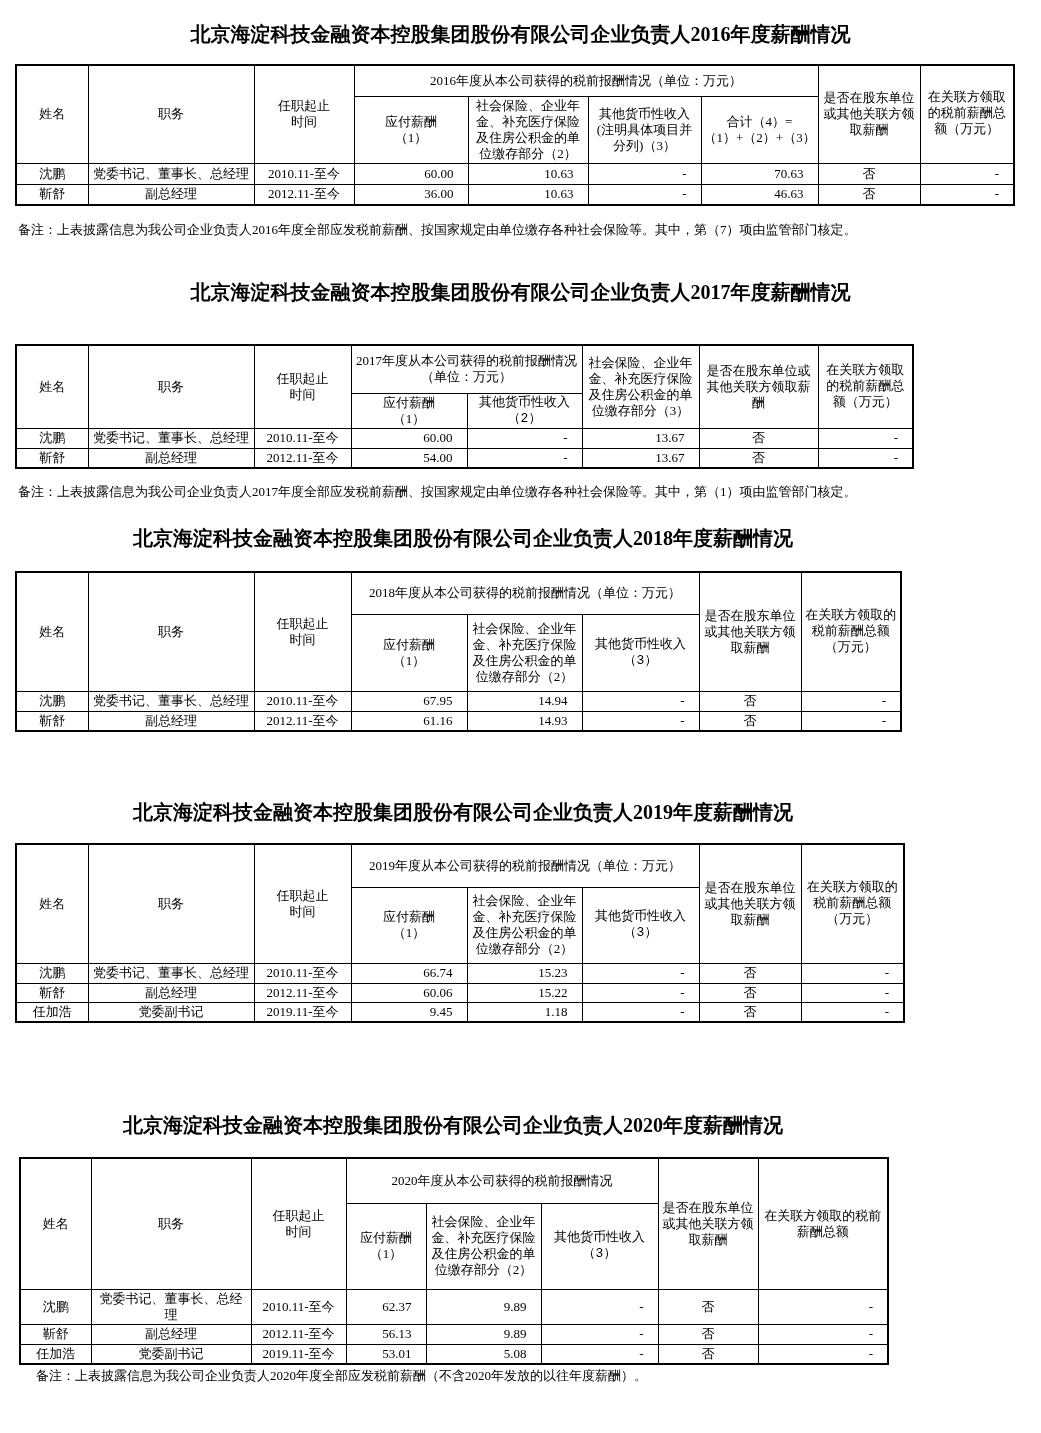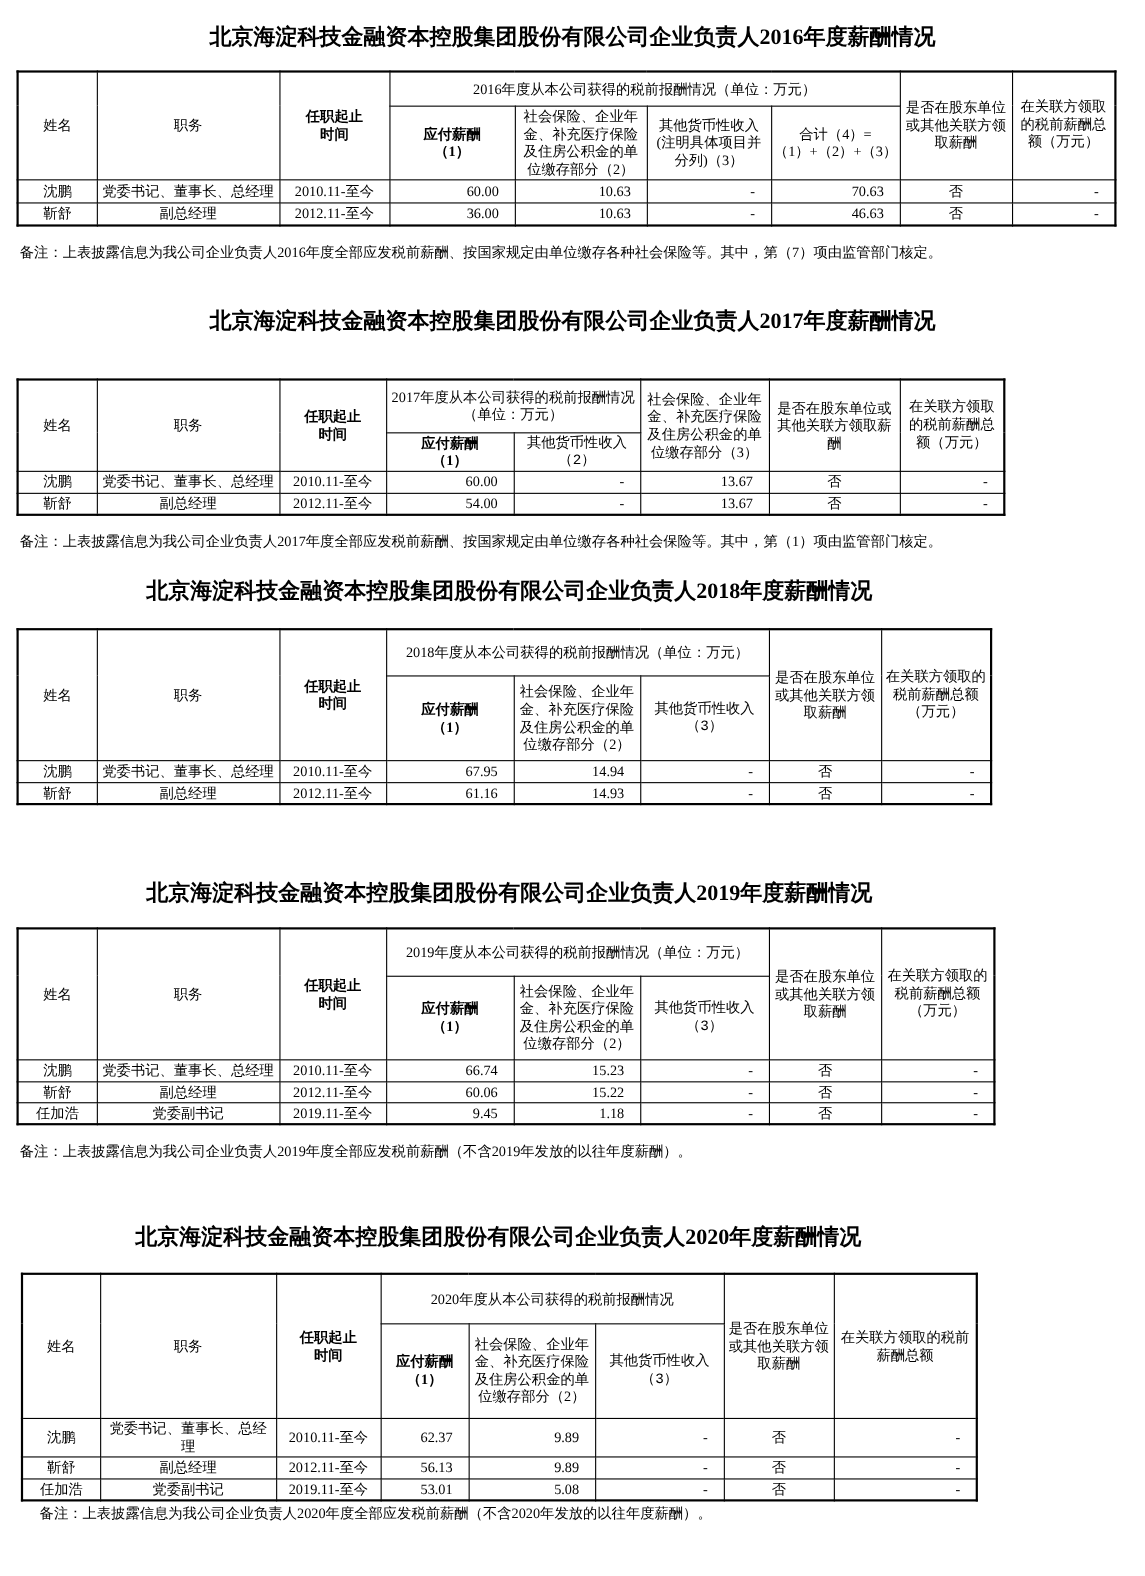--- a/index.html
+++ b/index.html
@@ -16,21 +16,21 @@
   .note { position:absolute; font-size:13px; line-height:17px; white-space:nowrap; }
   table.sal {
     position:absolute; border-collapse:collapse; table-layout:fixed;
     border:2px solid #000;
   }
   .sal td {
     border:1px solid #000; font-size:13px; line-height:16px;
     padding:1px 2px; text-align:center; vertical-align:middle; overflow:hidden;
   }
   .sal td.r { text-align:right; padding-right:14px; }
-  .w60 { display:inline-block; max-width:62px;font-weight:bold; }
+  .w60 { display:inline-block; max-width:62px; }
   .w92 { display:inline-block; max-width:96px;font-family:Liberation Mono, monospace; }
 </style>
 </head>
 <body>
 
 <div class="page">
 
   <div class="title" style="left:0;top:23px;width:1041px">北京海淀科技金融资本控股集团股份有限公司企业负责人2016年度薪酬情况</div>
 
   <table class="sal" style="left:15px;top:64px;width:998px">
@@ -243,21 +243,20 @@
         <td>2019.11-至今</td>
         <td class="r">9.45</td>
         <td class="r">1.18</td>
         <td class="r">-</td>
         <td>否</td>
         <td class="r">-</td>
       </tr>
     </tbody>
   </table>
 
-  <div class="note" style="left:18px;top:1038px">备注：上表披露信息为我公司企业负责人2019年度全部应发税前薪酬（不含2019年发放的以往年度薪酬）。</div>
 
   <div class="title" style="left:0;top:1114px;width:906px">北京海淀科技金融资本控股集团股份有限公司企业负责人2020年度薪酬情况</div>
 
   <table class="sal" style="left:19px;top:1157px;width:868px">
     <colgroup>
       <col style="width:71px">
         <col style="width:160px">
         <col style="width:95px">
       <col style="width:80px">
         <col style="width:115px">

